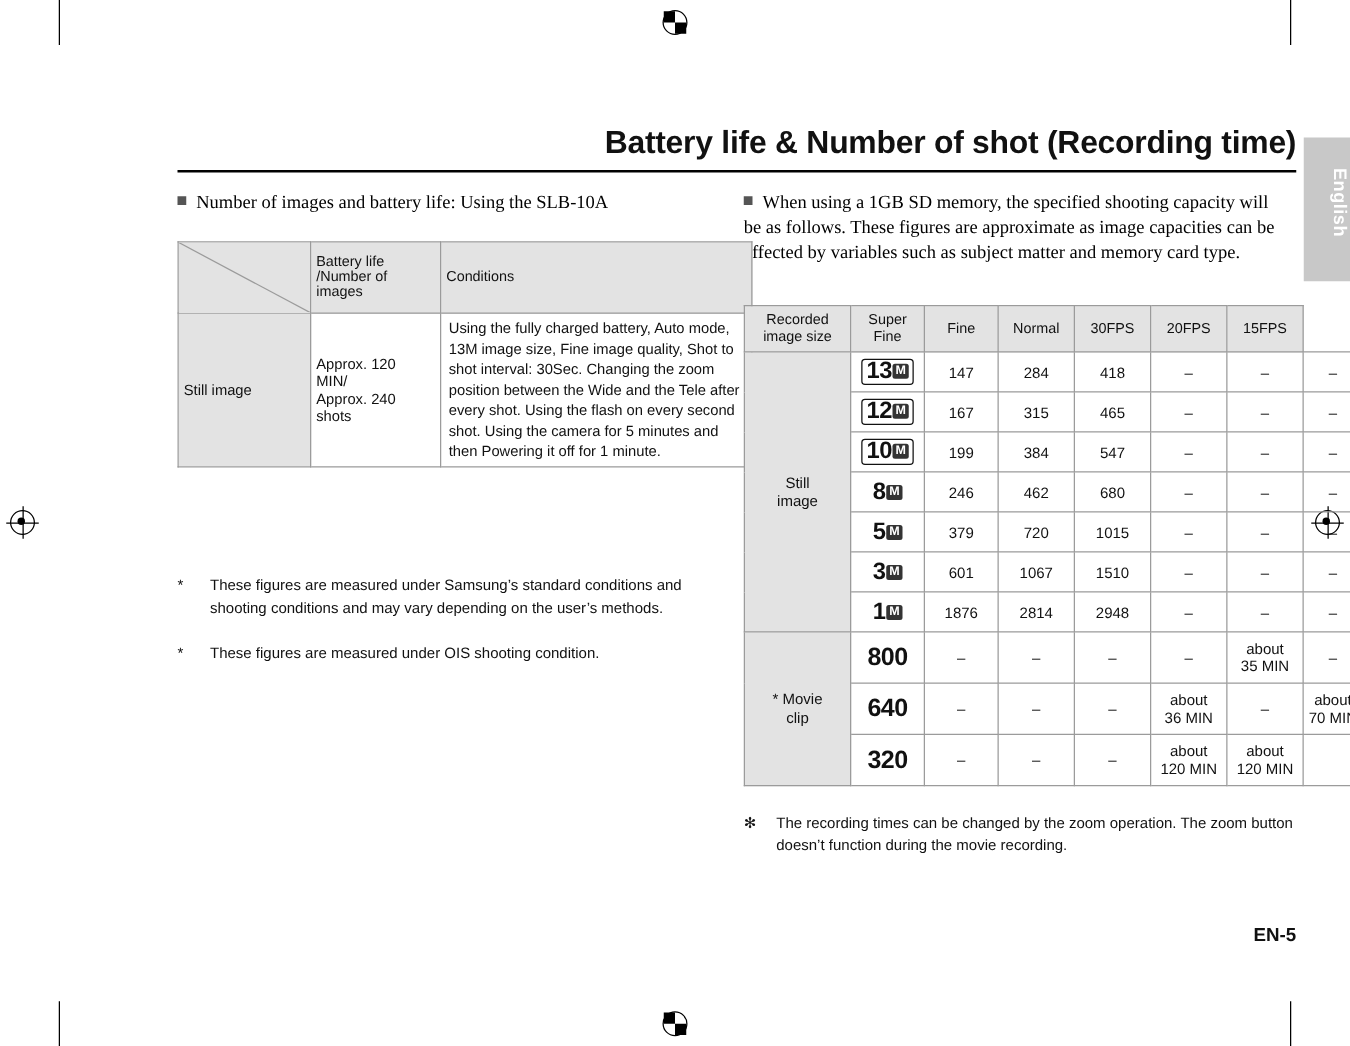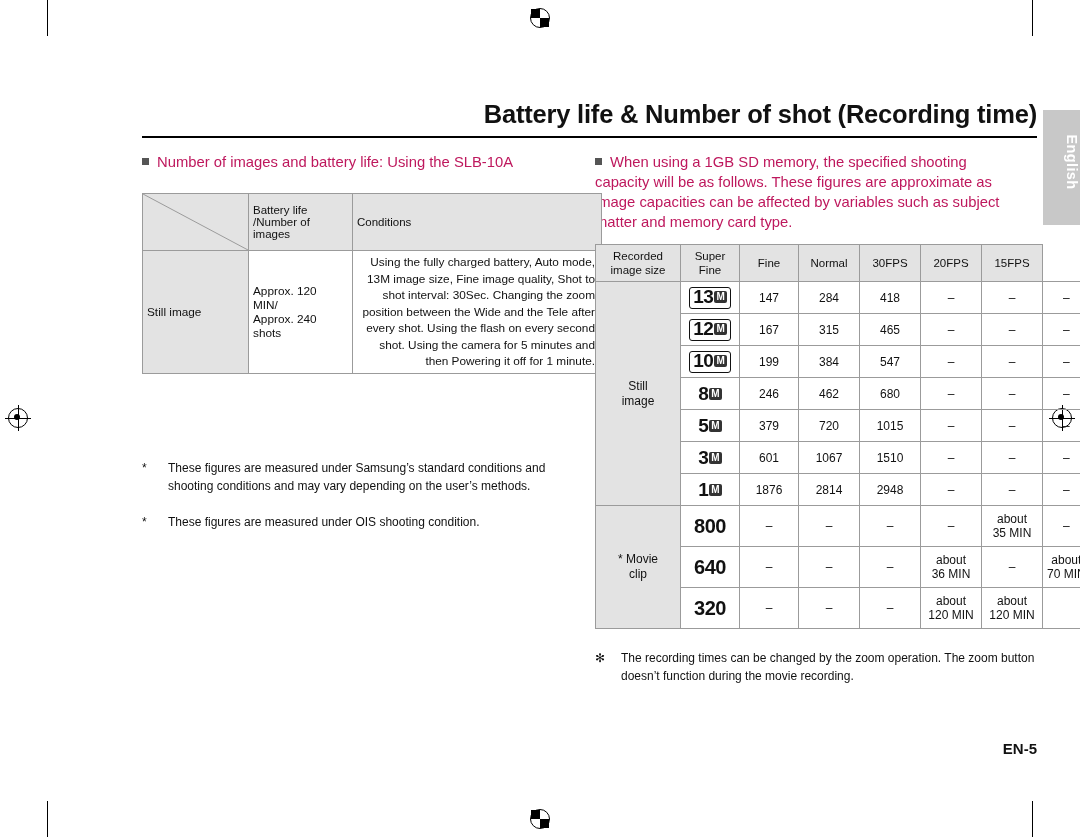--- a/index.html
+++ b/index.html
@@ -109,22 +109,23 @@
     font-size: 14.5px;
     font-weight: bold;
     color: #fff;
     transform: rotate(90deg);
     letter-spacing: 0.4px;
   }
 
   .bullet-head {
     position: absolute;
     font-size: 14.8px;
-    color: #be185d;
+    color: #000000;
     line-height: 20px;
+    font-family: Liberation Serif, serif;
   }
   .bullet-head .sq {
     display: inline-block;
     width: 7px;
     height: 7px;
     background: #555;
     margin-right: 8px;
     vertical-align: 2px;
   }
   #left-head { left: 95px; top: 152px; width: 440px; }
@@ -162,21 +163,21 @@
     height: 56px;
     background: #e3e3e3;
     padding: 0 !important;
     overflow: hidden;
   }
   .diag-cell svg {
     position: absolute;
     left: 0; top: 0;
   }
   .cond-cell {
-    text-align: right;
+    text-align: left;
     padding: 3px 6px !important;
     line-height: 16.5px;
     font-size: 11.8px;
   }
   .rowlabel {
     background: #e3e3e3;
     font-weight: bold;
   }
 
   .footnote {

